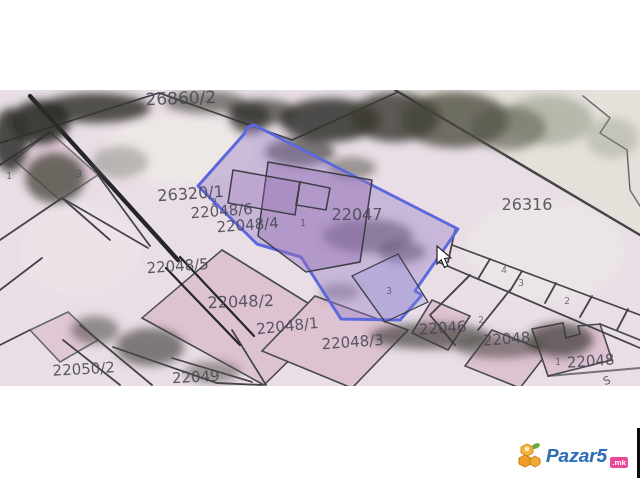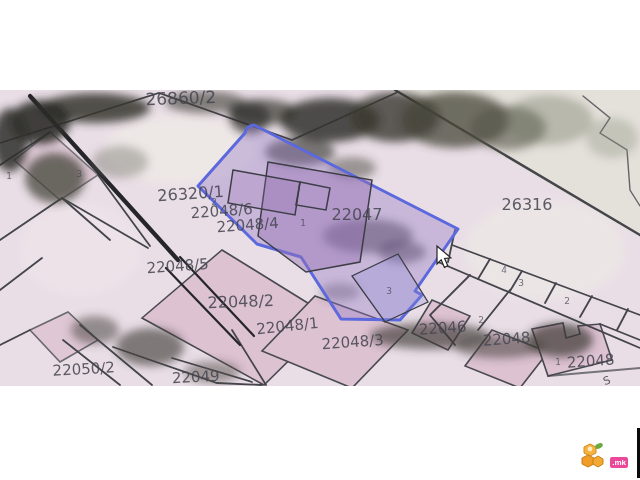--- a/index.html
+++ b/index.html
@@ -173,15 +173,16 @@
 </svg>
 
 <div id="brand-logo">
   <svg width="26" height="28" viewBox="0 0 26 28">
     <polygon points="9,2 15,5 15,11 9,14 3,11 3,5" fill="#f6b23e" stroke="#d88a1f" stroke-width="1"></polygon>
     <circle cx="9" cy="7" r="2.4" fill="#fde9c4"></circle>
     <ellipse cx="18" cy="4" rx="4" ry="2.4" fill="#6aa93f" transform="rotate(-25 18 4)"></ellipse>
     <polygon points="7,13 13,16 13,22 7,25 1,22 1,16" fill="#ef9c28" stroke="#c97f18" stroke-width="1"></polygon>
     <polygon points="17,14 22,17 22,22 17,25 12,22 12,17" fill="#f2aa33" stroke="#c97f18" stroke-width="1"></polygon>
   </svg>
+  <span id="brand-name">Pazar5</span>
   <span id="brand-tld">.mk</span>
 </div>
 <div id="edge-bar"></div>
 
 </body></html>

